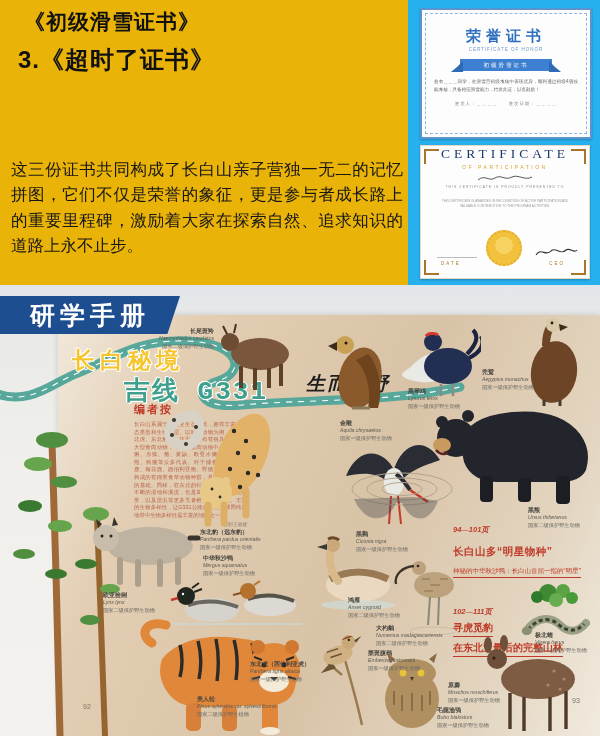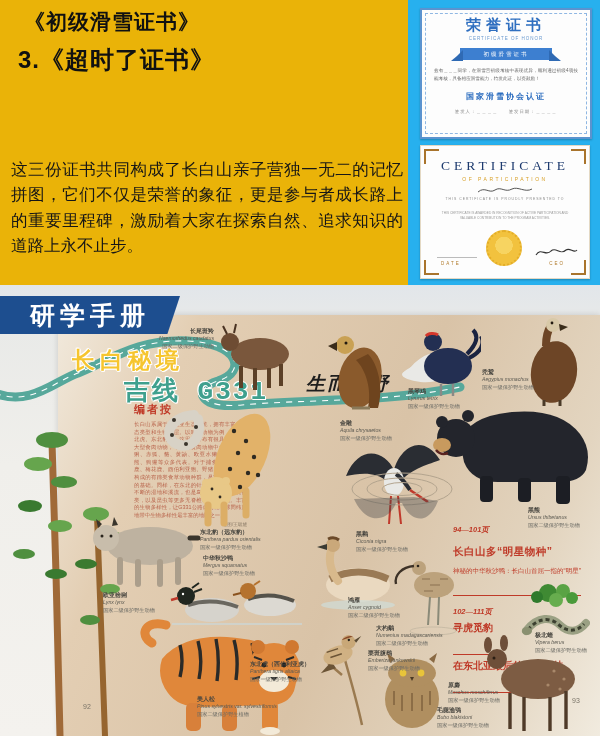--- a/index.html
+++ b/index.html
@@ -9,39 +9,39 @@
   
   .heading1{position:absolute;left:24px;top:8px;font-size:21px;font-weight:bold;color:#111;letter-spacing:1px;}
   .heading2{position:absolute;left:18px;top:44px;font-size:24px;font-weight:bold;color:#111;letter-spacing:1px;}
   .intro{position:absolute;left:11px;top:140px;width:392px;font-size:16.5px;line-height:1.55;color:#161616;text-align:justify;}
 
   
   .cert-panel{position:absolute;right:0;top:0;width:192px;height:285px;background:#27b0ee;}
   .cert{position:absolute;left:12px;width:168px;background:#fdfdfd;box-shadow:0 1px 2px rgba(0,0,0,.25);}
   .cert-honor{top:8px;height:127px;border:2px solid #5b93cf;}
   .cert-honor .inner{position:absolute;inset:3px;border:1px dashed #8fb7e3;}
-  .honor-title{margin-top:6px;text-align:center;font-family:"Liberation Serif","DejaVu Serif",serif;
+  .honor-title{margin-top:17px;text-align:center;font-family:"Liberation Serif","DejaVu Serif",serif;
                font-size:15px;font-weight:bold;color:#2f6fc0;letter-spacing:5px;}
   .honor-sub{text-align:center;font-size:4.5px;color:#6a9ad0;letter-spacing:1px;margin-top:1px;}
   .ribbon{position:relative;margin:7px auto 0;width:92px;height:12px;background:#3d7fd0;color:#fff;
           font-size:5.5px;line-height:12px;text-align:center;letter-spacing:2px;}
   .ribbon:before,.ribbon:after{content:"";position:absolute;top:2px;border:6px solid #2f6ab4;}
   .ribbon:before{left:-9px;border-left-color:transparent;border-top-color:transparent;border-bottom-width:5px;}
   .ribbon:after{right:-9px;border-right-color:transparent;border-top-color:transparent;border-bottom-width:5px;}
   .honor-body{margin:7px 12px 0;font-size:4.6px;line-height:1.7;color:#666;text-align:justify;}
   .honor-issuer{margin-top:8px;text-align:center;font-size:8px;font-weight:bold;color:#2f6fc0;letter-spacing:2px;}
   .honor-footer{margin-top:7px;text-align:center;font-size:4.4px;color:#888;letter-spacing:1px;}
 
   .cert-part{top:145px;height:132px;border:1px solid #e4d9c4;}
   .corner{position:absolute;width:13px;height:13px;border:2px solid #a9742c;}
   .c-tl{left:3px;top:3px;border-right:none;border-bottom:none;}
   .c-tr{right:3px;top:3px;border-left:none;border-bottom:none;}
   .c-bl{left:3px;bottom:3px;border-right:none;border-top:none;}
   .c-br{right:3px;bottom:3px;border-left:none;border-top:none;}
-  .part-title{margin-top:12px;text-align:center;font-family:"Liberation Serif","DejaVu Serif",serif;
+  .part-title{margin-top:0;text-align:center;font-family:"Liberation Serif","DejaVu Serif",serif;
               font-size:13.5px;color:#1d3a6e;letter-spacing:4px;}
   .part-sub{text-align:center;font-size:5px;color:#d8a028;letter-spacing:2.5px;margin-top:2px;}
   .part-name{display:block;margin:3px auto 0;}
   .part-presented{text-align:center;font-size:3.4px;color:#8a8a8a;letter-spacing:1px;margin-top:2px;}
   .part-body{margin:10px auto 0;width:128px;font-size:3.2px;line-height:1.6;color:#9a9a9a;text-align:center;}
   .part-row{position:absolute;left:10px;right:10px;bottom:10px;height:34px;}
   .sig-line{position:absolute;left:6px;bottom:10px;width:40px;border-top:0.5px solid #bbb;}
   .part-date{position:absolute;left:10px;bottom:2px;font-size:4.5px;color:#b07a2a;letter-spacing:2px;}
   .seal{position:absolute;left:55px;bottom:2px;width:32px;height:32px;border-radius:50%;
         background:radial-gradient(circle at 50% 42%,#f7d461 0 35%,#f2c23e 36% 100%);
@@ -66,21 +66,21 @@
 
   .editor{position:absolute;left:118px;top:117px;width:113px;margin-left:16px;}
   .editor h4{margin:0 0 4px;font-size:11px;color:#c03a28;letter-spacing:2px;}
   .editor .body{font-size:5.4px;line-height:1.4;color:#b8624a;text-align:justify;}
   .editor .credit{margin-top:3px;text-align:right;font-size:4.6px;color:#8a7a66;}
 
   .feature{position:absolute;color:#bf3a28;}
   .feature .pages{font-size:7.5px;font-weight:bold;font-style:italic;}
   .feature .tag{display:inline-block;font-size:6px;border:0.5px solid #bf3a28;padding:0 2px;border-radius:1px;}
   .feature .ftitle{font-size:10.5px;font-weight:bold;margin-top:10px;letter-spacing:0.5px;}
-  .feature .fsub{display:inline-block;font-size:6.5px;margin-top:3px;padding-bottom:19px;border-bottom:0.6px solid #bf3a28;}
+  .feature .fsub{display:inline-block;font-size:6.5px;margin-top:3px;padding-bottom:1px;border-bottom:0.6px solid #bf3a28;}
   .feature .fsub.big{font-size:10px;font-weight:bold;}
 
   .splabel{position:absolute;font-size:5.2px;line-height:1.4;color:#6a6a64;}
   .splabel .cn{font-size:6px;font-weight:bold;color:#47453f;}
   .splabel .lat{font-style:italic;color:#5c5a52;}
   .pageno{position:absolute;font-size:7px;color:#7a7468;}
   .sp{position:absolute;}
 </style>
 </head>
 <body>
@@ -91,21 +91,20 @@
   <div class="heading2">3.《超时了证书》</div>
   <p class="intro">这三份证书共同构成了长白山亲子营独一无二的记忆拼图，它们不仅是荣誉的象征，更是参与者成长路上的重要里程碑，激励着大家在探索自然、追求知识的道路上永不止步。</p>
 
   <aside class="cert-panel">
     <div class="cert cert-honor">
       <div class="inner"></div>
       <div class="honor-title">荣誉证书</div>
       <div class="honor-sub">CERTIFICATE OF HONOR</div>
       <div class="ribbon">初级滑雪证书</div>
       <div class="honor-body">兹有＿＿＿同学，在滑雪营初级考核中表现优异，顺利通过初级4项技能考核，具备相应滑雪能力，特发此证，以资鼓励！</div>
-      <div class="honor-issuer">国家滑雪协会认证</div>
       <div class="honor-footer">签发人：＿＿＿＿　　签发日期：＿＿＿＿</div>
     </div>
 
     <div class="cert cert-part">
       <div class="corner c-tl"></div>
       <div class="corner c-tr"></div>
       <div class="corner c-bl"></div>
       <div class="corner c-br"></div>
       <div class="part-title">CERTIFICATE</div>
       <div class="part-sub">OF PARTICIPATION</div>

